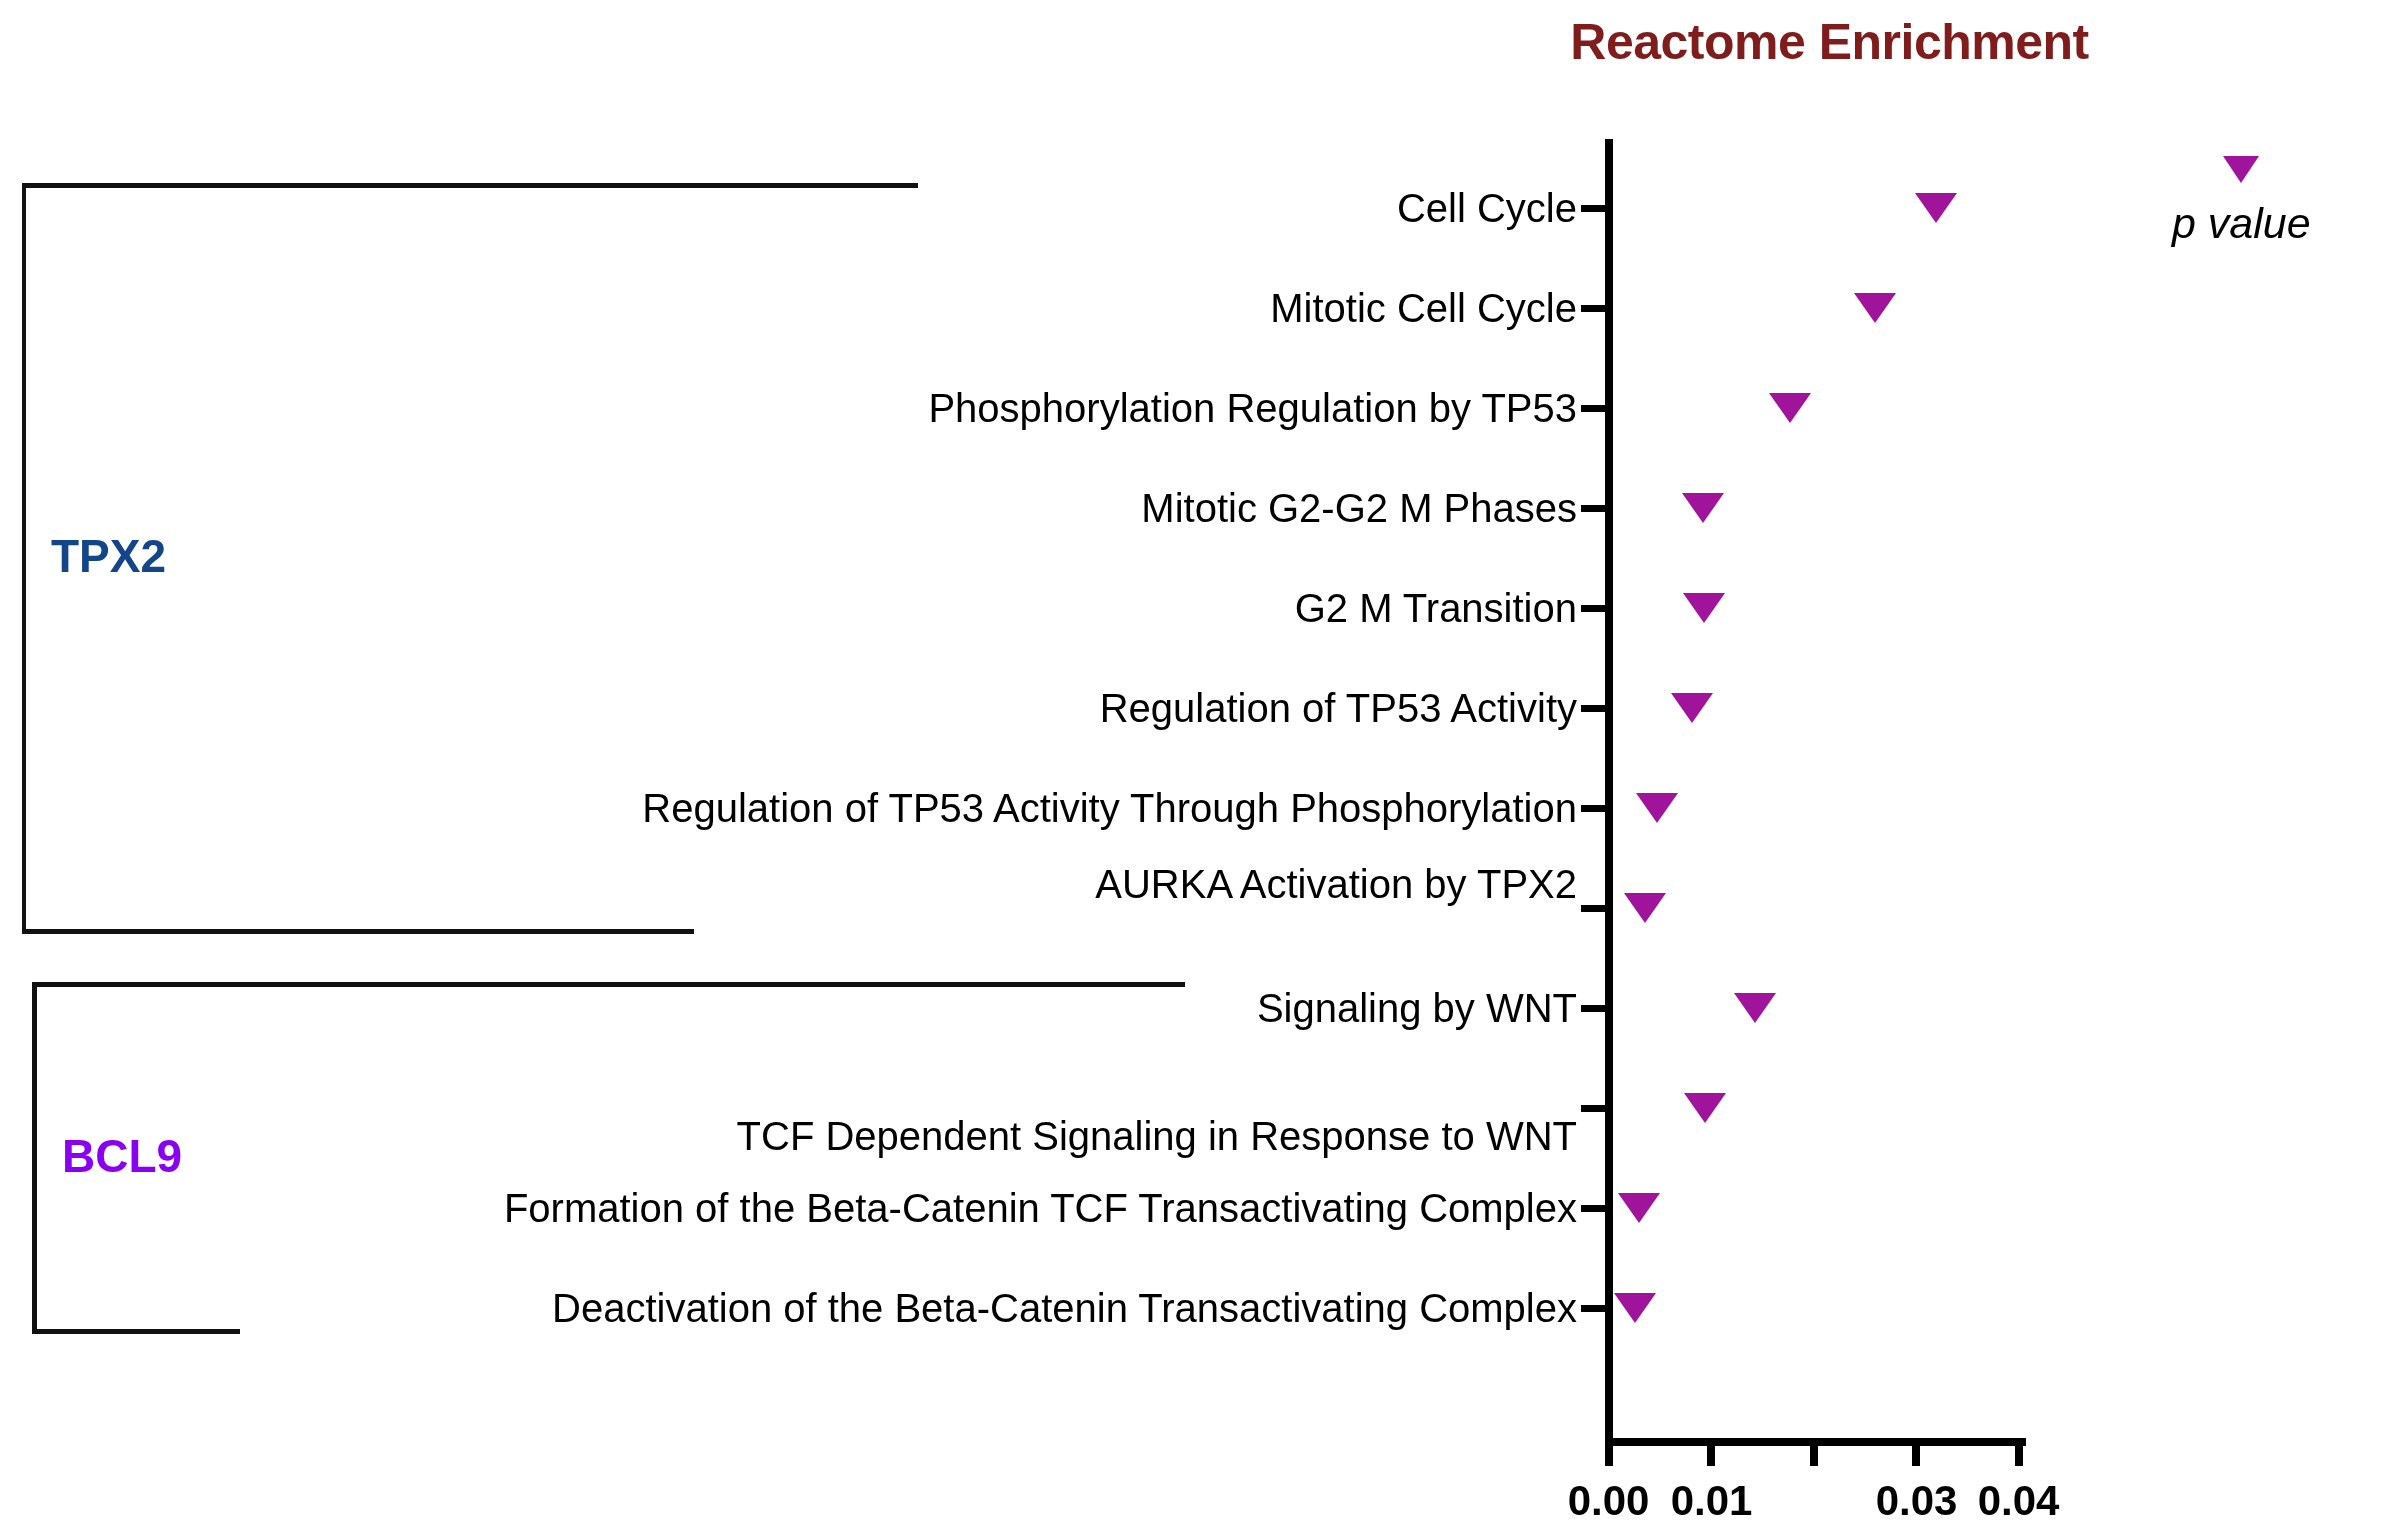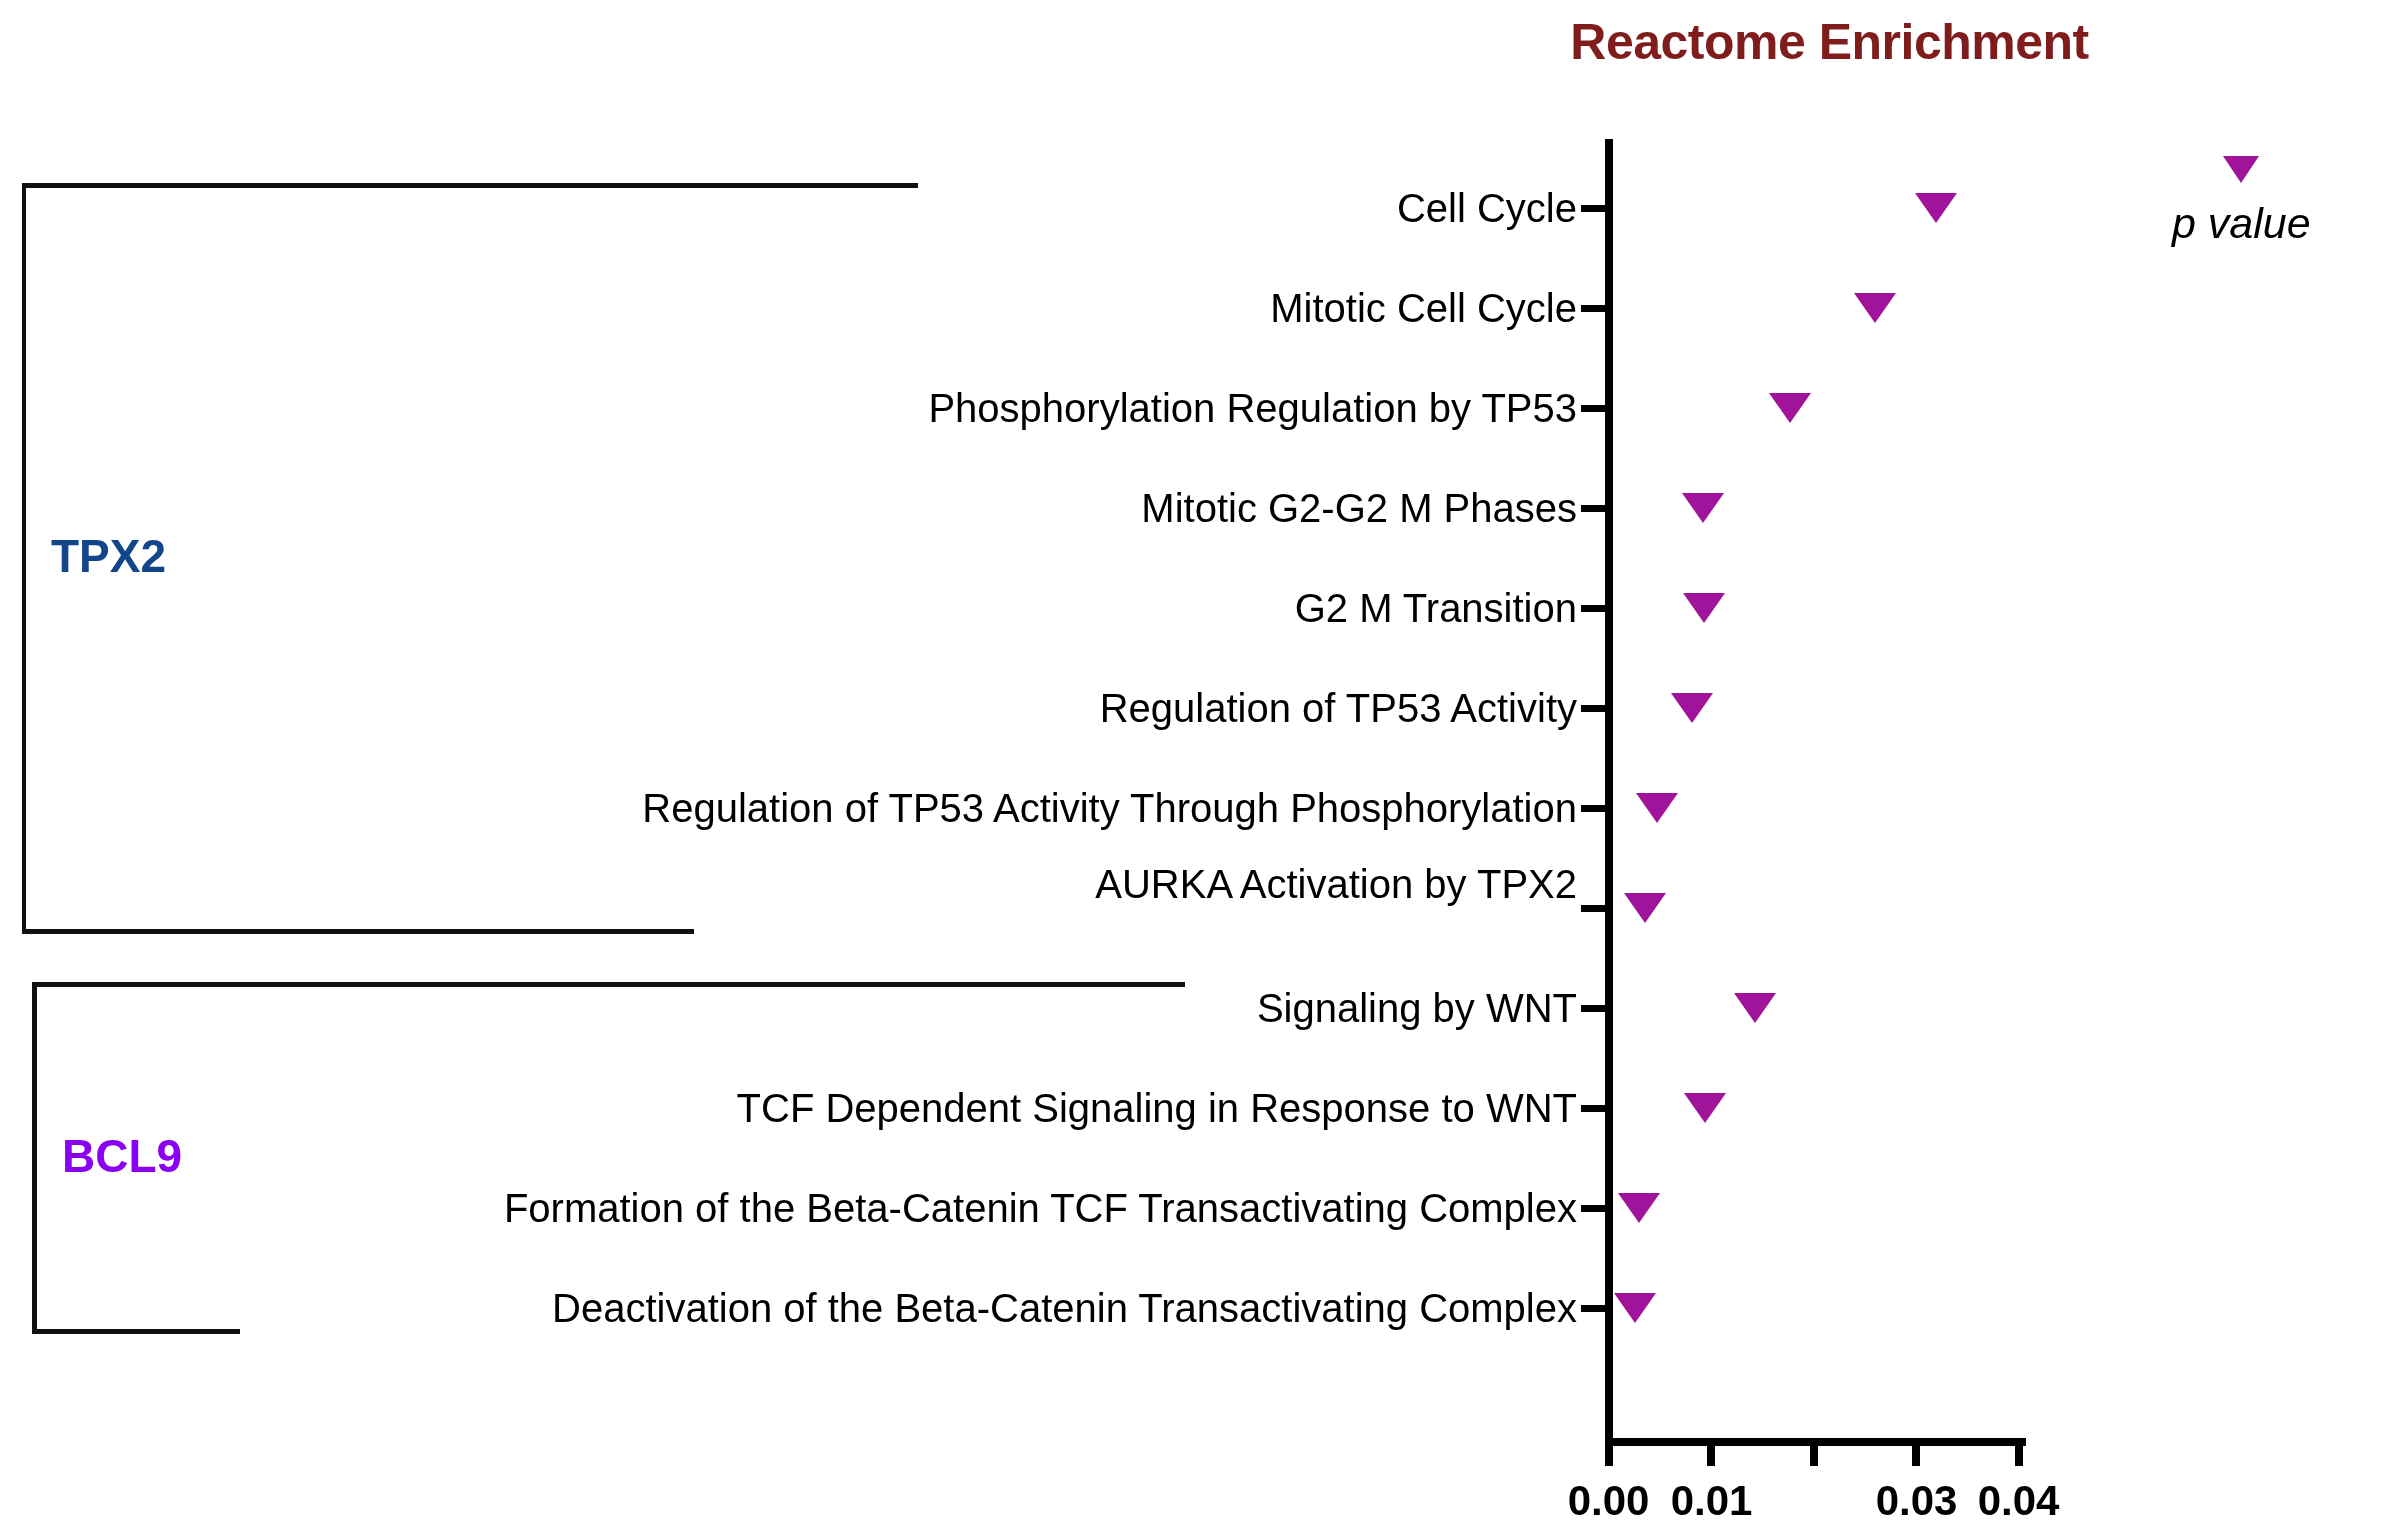--- a/index.html
+++ b/index.html
@@ -91,21 +91,21 @@
       <div class="tick-y" style="left: 1581px; top: 805px;"></div>
       <div class="cat-label" style="right: 812px; top: 788px;">Regulation of TP53 Activity Through Phosphorylation</div>
       <div class="marker" title="Regulation of TP53 Activity Through Phosphorylation : 0.0048" style="border-top: 30px solid rgb(160, 19, 155); left: 1636px; top: 793px;"></div>
       <div class="tick-y" style="left: 1581px; top: 905px;"></div>
       <div class="cat-label" style="right: 812px; top: 864px; text-align: right;">AURKA Activation by TPX2</div>
       <div class="marker" title="AURKA Activation by TPX2 : 0.0036" style="border-top: 30px solid rgb(160, 19, 155); left: 1624px; top: 893px;"></div>
       <div class="tick-y" style="left: 1581px; top: 1005px;"></div>
       <div class="cat-label" style="right: 812px; top: 988px;">Signaling by WNT</div>
       <div class="marker" title="Signaling by WNT : 0.0143" style="border-top: 30px solid rgb(160, 19, 155); left: 1734px; top: 993px;"></div>
       <div class="tick-y" style="left: 1581px; top: 1105px;"></div>
-      <div class="cat-label" style="right: 812px; top: 1088px; text-align: right;">TCF Dependent Signaling in Response to WNT</div>
+      <div class="cat-label" style="right: 812px; top: 1116px; text-align: right;">TCF Dependent Signaling in Response to WNT</div>
       <div class="marker" title="TCF Dependent Signaling in Response to WNT : 0.0095" style="border-top: 30px solid rgb(160, 19, 155); left: 1684px; top: 1093px;"></div>
       <div class="tick-y" style="left: 1581px; top: 1205px;"></div>
       <div class="cat-label" style="right: 812px; top: 1188px;">Formation of the Beta-Catenin TCF Transactivating Complex</div>
       <div class="marker" title="Formation of the Beta-Catenin TCF Transactivating Complex : 0.003" style="border-top: 30px solid rgb(160, 19, 155); left: 1618px; top: 1193px;"></div>
       <div class="tick-y" style="left: 1581px; top: 1305px;"></div>
       <div class="cat-label" style="right: 812px; top: 1288px;">Deactivation of the Beta-Catenin Transactivating Complex</div>
       <div class="marker" title="Deactivation of the Beta-Catenin Transactivating Complex : 0.0026" style="border-top: 30px solid rgb(160, 19, 155); left: 1614px; top: 1293px;"></div>
     </div>
 
   <div id="xticks">

